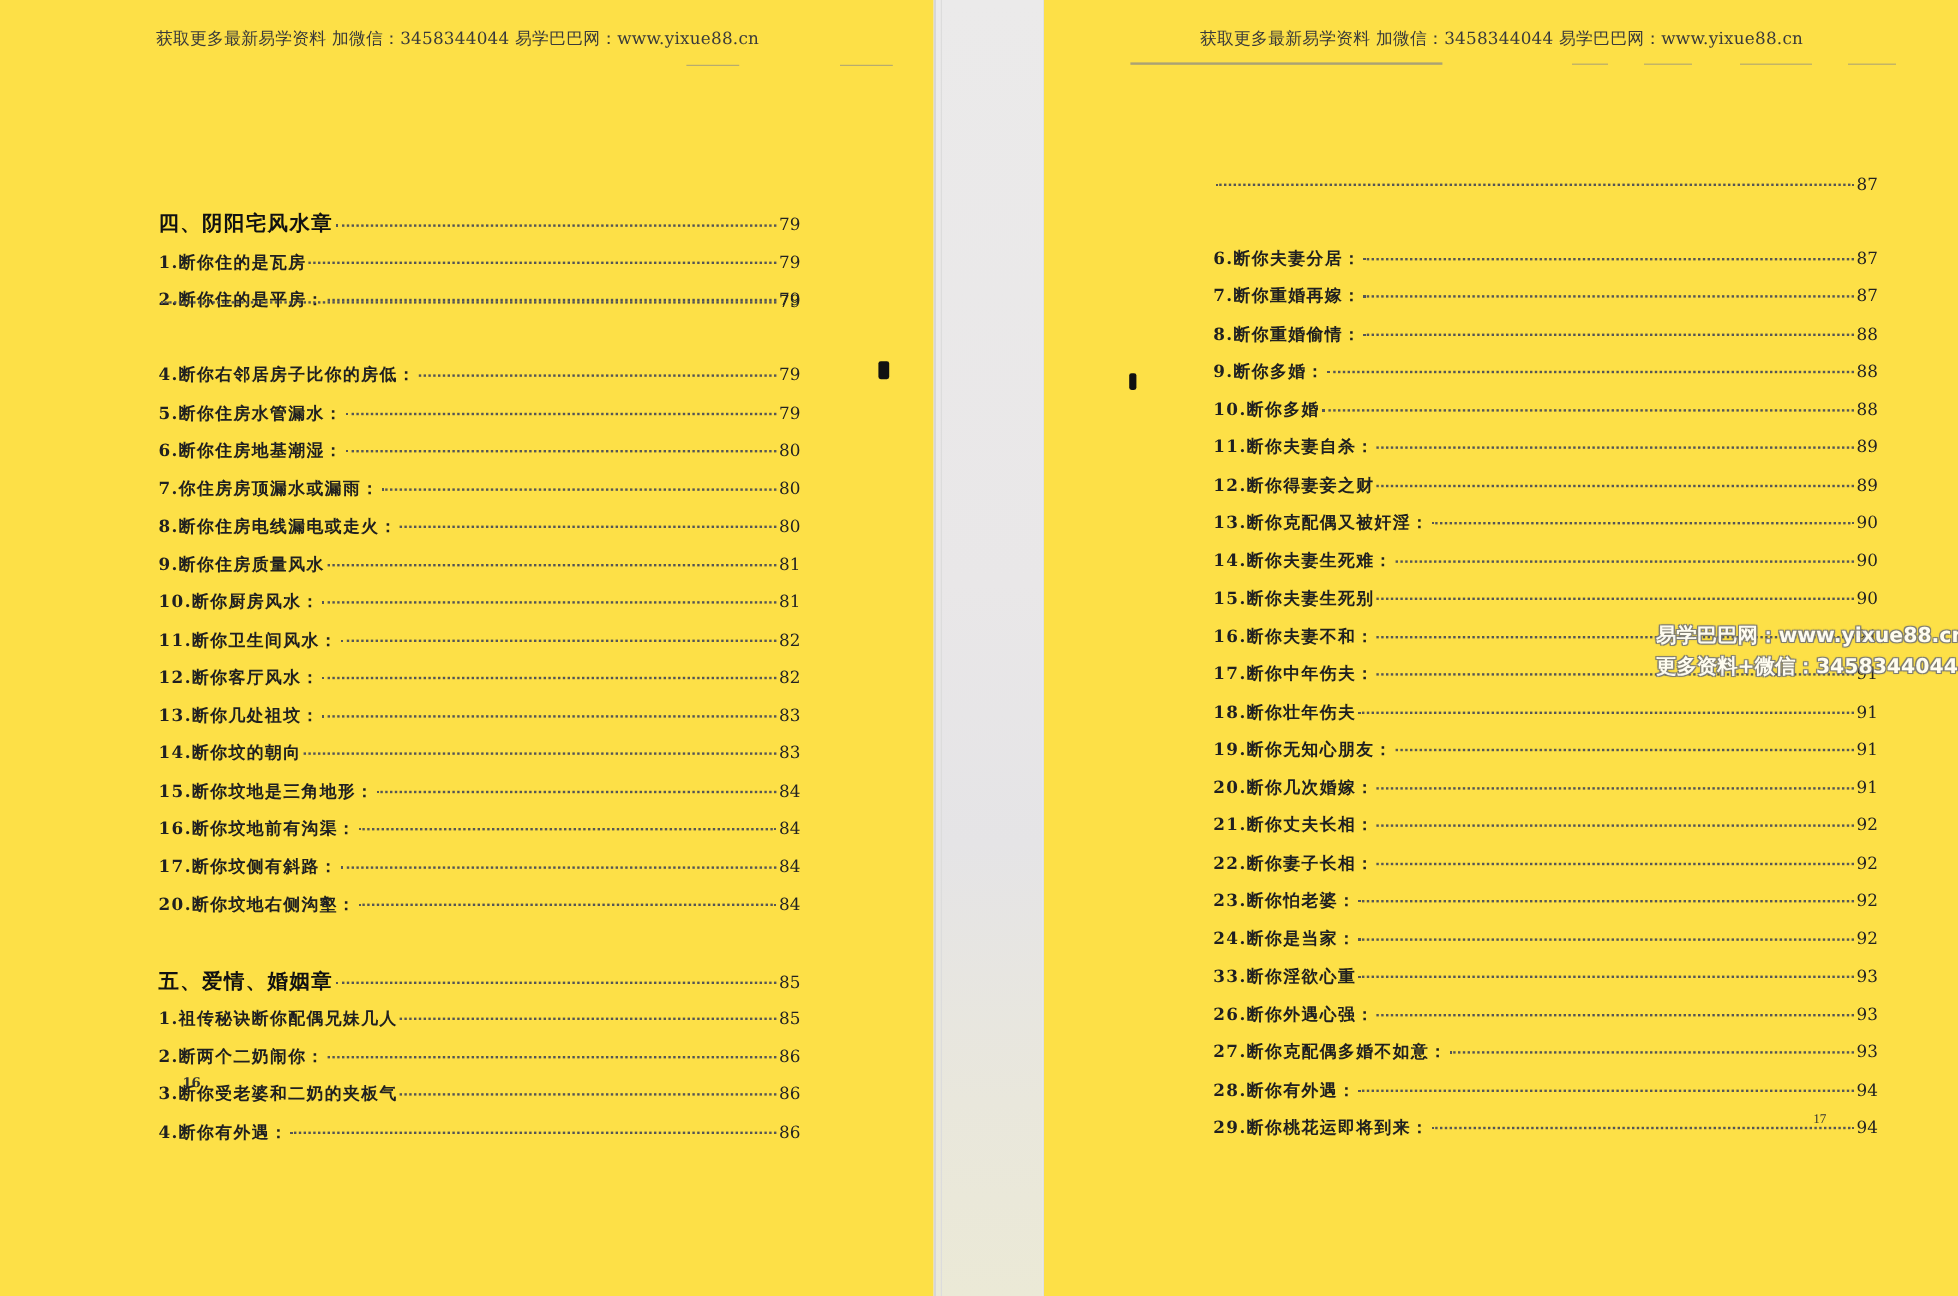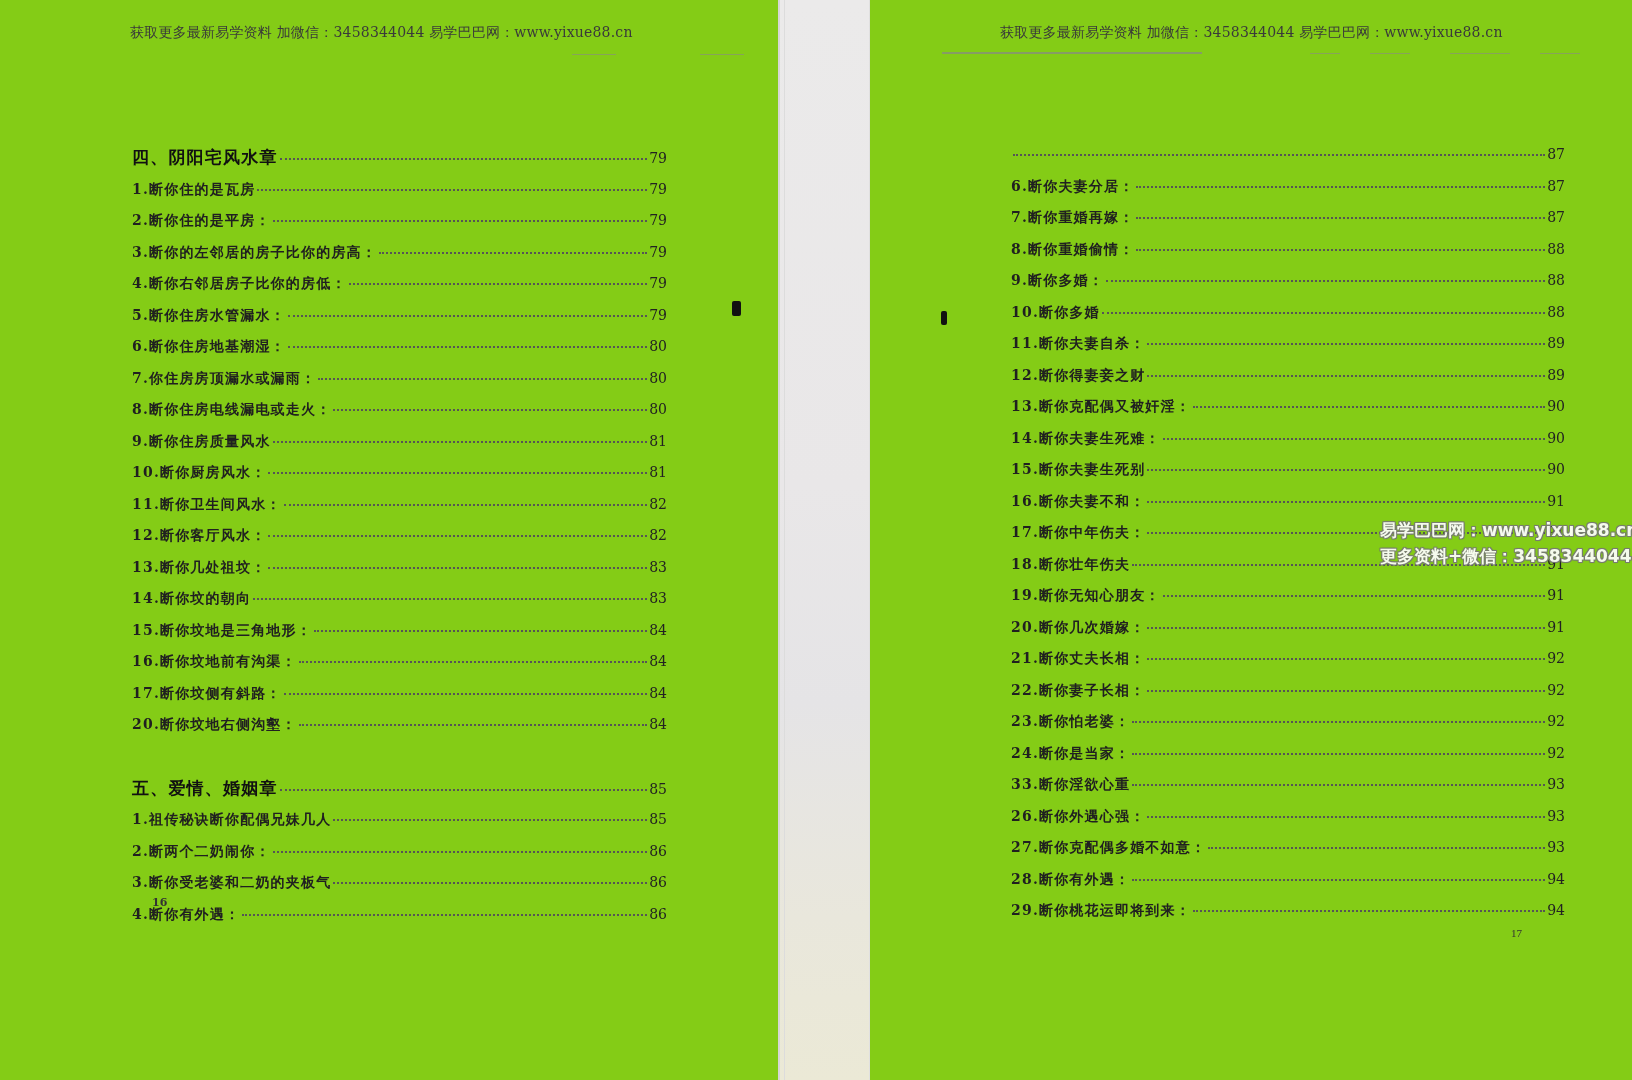--- a/index.html
+++ b/index.html
@@ -1,19 +1,19 @@
 <!DOCTYPE html>
 <html><head>
   <meta charset="utf-8">
   <style>
     * { margin: 0; padding: 0; box-sizing: border-box; }
     html, body { width: 1632px; height: 1080px; overflow: hidden; background: #ffffff; }
     body { position: relative; font-family: "DejaVu Serif", "Liberation Serif", serif; color: #1a1a1a; }
 
-    .page { position: absolute; top: 0; height: 1080px; background: #84cc16; }
+    .page { position: absolute; top: 0; height: 1080px; background: #fde047; }
     .page.left { left: 0; width: 778px; }
     .page.right { left: 870px; width: 762px; }
 
     .gutter {
       position: absolute; left: 778px; top: 0; width: 92px; height: 1080px;
       background: linear-gradient(to bottom, #ebeaea 0%, #e9e7e8 45%, #e5e4e6 65%, #e9e7dc 85%, #ebe9d6 100%);
       border-left: 2px solid #d6d6d6;
       border-right: 1px solid #e0e0e0;
     }
     .gutter::before {
@@ -31,21 +31,21 @@
 
     .toc { position: absolute; }
     .page.left .toc { left: 132px; top: 142px; width: 535px; }
     .page.right .toc { left: 141px; top: 139px; width: 554px; }
 
     .toc-row {
       display: flex; align-items: baseline; height: 31.5px; line-height: 31.5px;
       font-size: 14px; font-weight: bold; white-space: nowrap; color: #202020;
     }
     .toc-row.chapter { font-size: 17px; font-weight: bold; color: #111; }
-    .toc-row .label { flex: 0 0 auto; letter-spacing: 1.2px; }
+    .toc-row .label { flex: 0 0 auto; letter-spacing: 1.2px; margin-top: 30px; }
     .toc-row .leader {
       flex: 1 1 auto; height: 1px; margin: 0 2px; position: relative; top: -3px;
       border-bottom: 2px dotted #555;
     }
     .toc-row .pg { flex: 0 0 auto; font-weight: normal; font-size: 14px; color: #222; min-width: 16px; text-align: left; }
 
     .spacer { height: 32px; }
 
     .page-number { position: absolute; font-size: 11px; font-weight: bold; color: #333; }
     .page.left .page-number { left: 152px; top: 896px; }
@@ -79,21 +79,20 @@
         <span class="label">1.断你住的是瓦房</span>
         <span class="leader"></span>
         <span class="pg">79</span>
       </div>
     <div class="toc-row">
         <span class="label">2.断你住的是平房：</span>
         <span class="leader"></span>
         <span class="pg">79</span>
       </div>
     <div class="toc-row">
-        <span class="label">3.断你的左邻居的房子比你的房高：</span>
         <span class="leader"></span>
         <span class="pg">79</span>
       </div>
     <div class="toc-row">
         <span class="label">4.断你右邻居房子比你的房低：</span>
         <span class="leader"></span>
         <span class="pg">79</span>
       </div>
     <div class="toc-row">
         <span class="label">5.断你住房水管漏水：</span>

